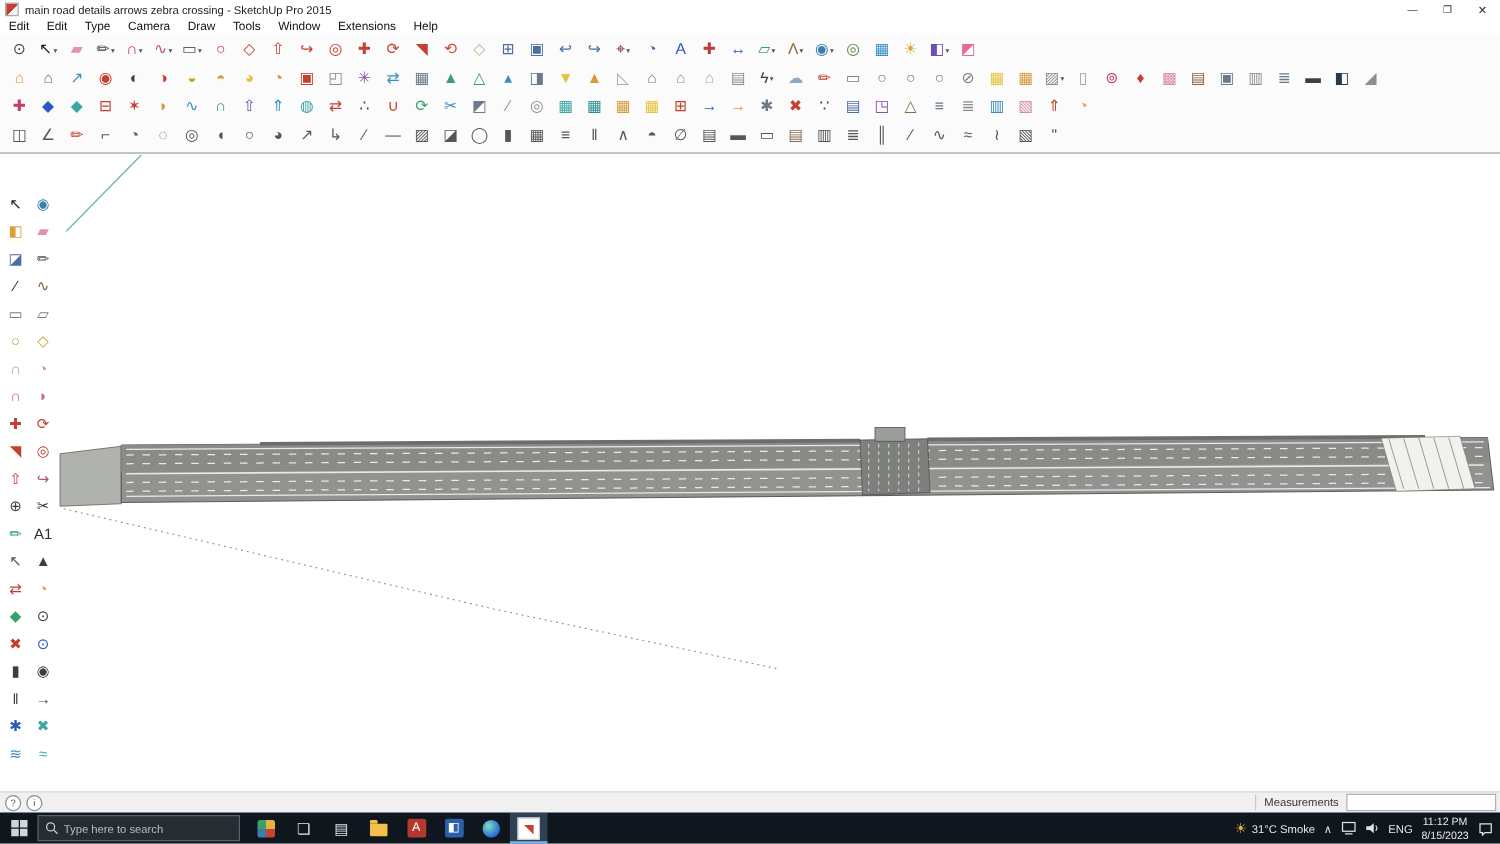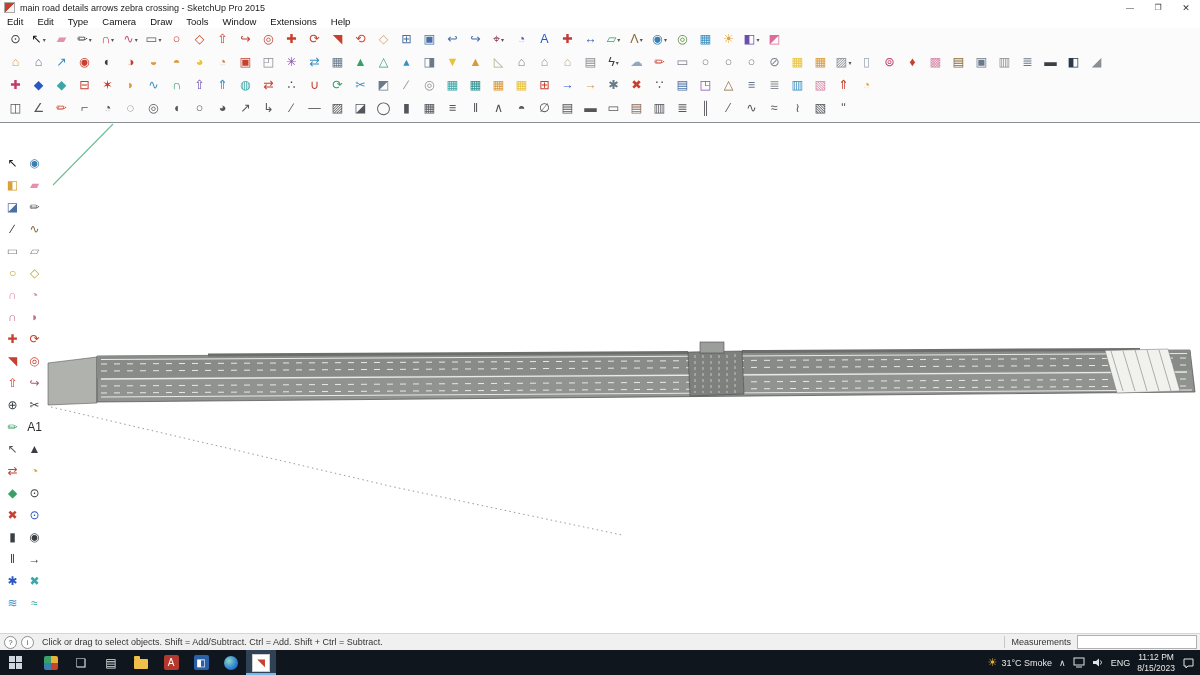--- a/index.html
+++ b/index.html
@@ -775,36 +775,42 @@
           </g>
         </g>
       </g>
     </svg>
   </div>
 </div>
 
 <div id="statusbar">
   <div class="sb-icon">?</div>
   <div class="sb-icon">i</div>
-  <span id="sb-hint">Click or drag to select objects. Shift = Add/Subtract. Ctrl = Add. Shift + Ctrl = Subtract.</span>
   <div id="sb-right">
     <div class="sb-sep"></div>
     <span id="meas-label">Measurements</span>
     <div class="meas-box"></div>
   </div>
 </div>
 
 <div id="taskbar">
   <div id="start-btn">
     <div class="winlogo">
         <span></span>
         <span></span>
         <span></span>
         <span></span>
       </div>
+  </div>
+  <div id="tk-search">
+    <svg width="11" height="11">
+      <circle cx="4.5" cy="4.5" r="3.2" fill="none" stroke="#c8ccd2"></circle>
+      <line x1="7" y1="7" x2="10" y2="10" stroke="#c8ccd2"></line>
+    </svg>
+    <span>Type here to search</span>
   </div>
   <div id="tk-apps">
       <div class="tk-app">
         <div class="ic-multi"></div>
       </div>
       <div class="tk-app">
         <span class="ic-g" style="color: rgb(223, 227, 230);">❏</span>
       </div>
       <div class="tk-app">
         <span class="ic-g" style="color: rgb(223, 227, 230);">▤</span>

